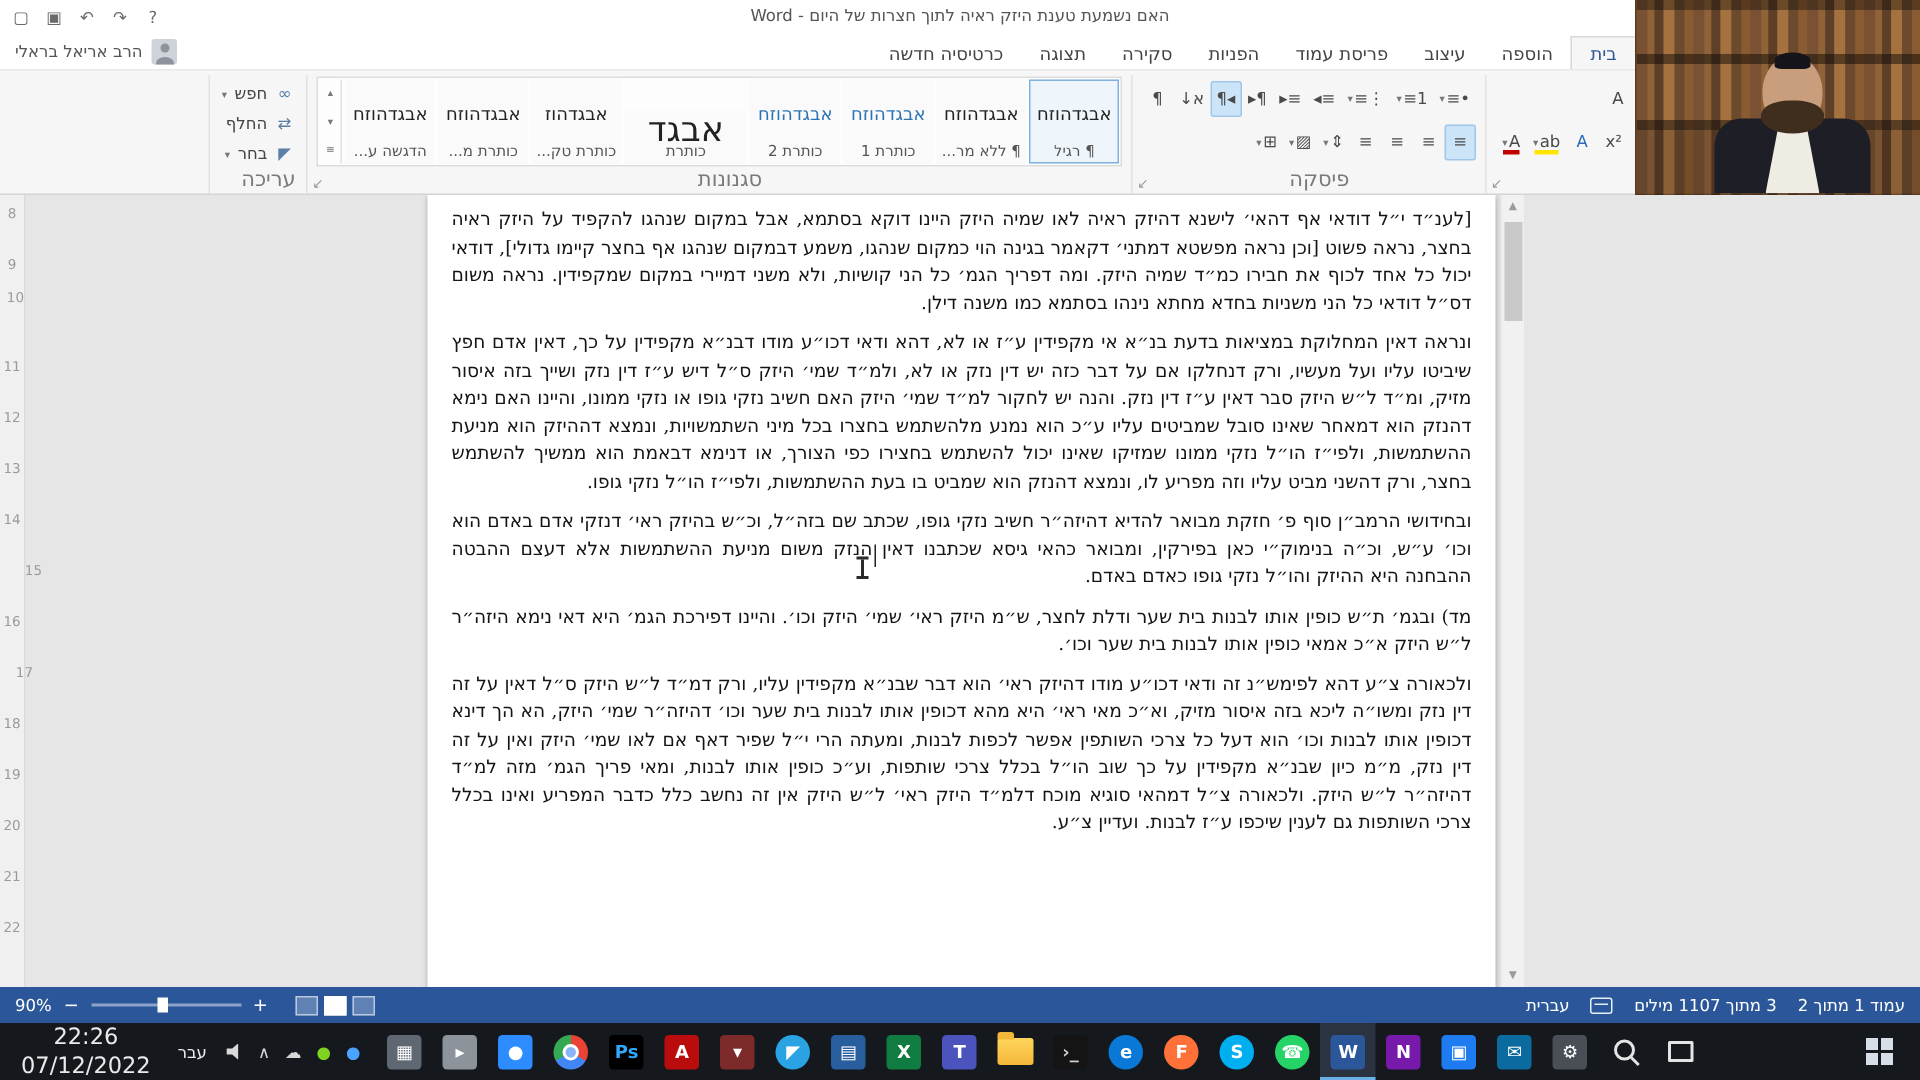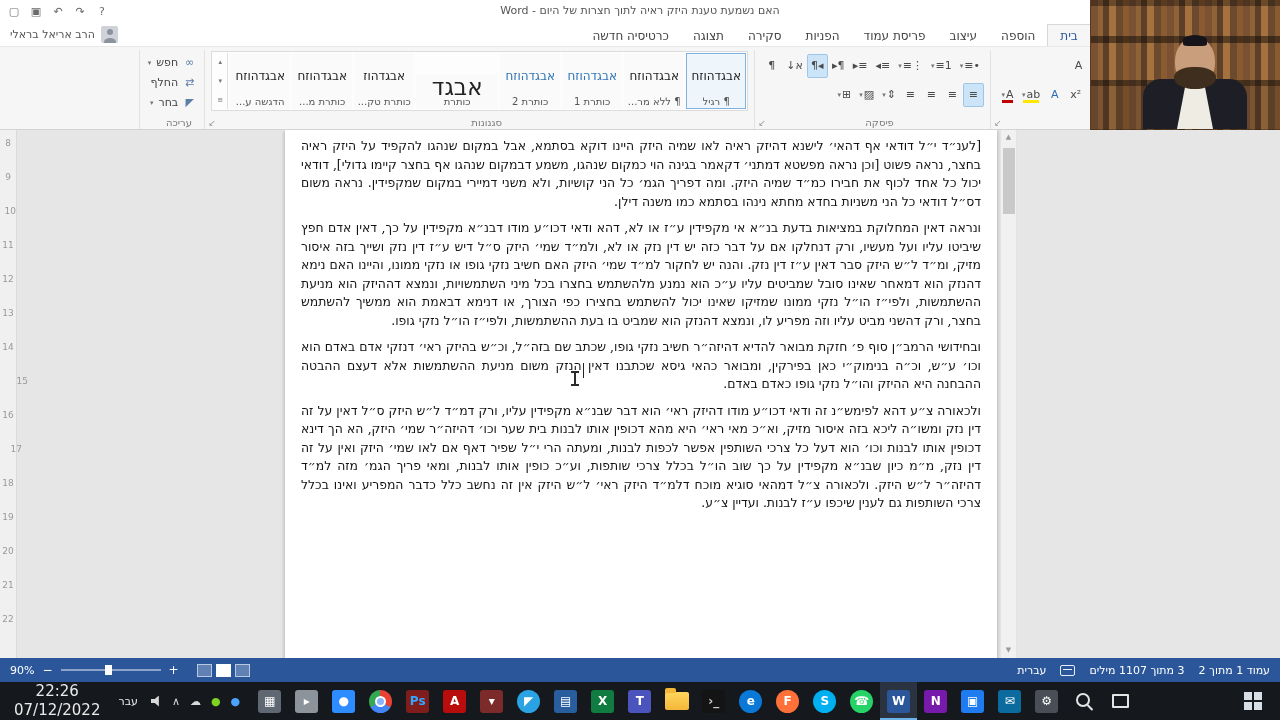--- a/index.html
+++ b/index.html
@@ -19,21 +19,21 @@
   .tab.file { background:#2b579a; color:#fff; padding-top:5px; }
   .tab.active { background:#f6f6f6; border:1px solid #d8d8d8; border-bottom:none; color:#2b579a; }
   .account { position:absolute; left:10px; top:2px; height:20px; display:flex; align-items:center; gap:6px; font-size:11px; color:#555; }
   .avatar { width:17px; height:17px; background:#cfd3d9; border-radius:2px; position:relative; overflow:hidden; }
   .avatar::before { content:''; position:absolute; top:3px; left:5.5px; width:6px; height:6px; border-radius:50%; background:#8d939c; }
   .avatar::after { content:''; position:absolute; bottom:-3px; left:2.5px; width:12px; height:8px; border-radius:50% 50% 0 0; background:#8d939c; }
 
   
   .ribbon { position:absolute; top:46px; left:0; right:0; height:84px; background:#f6f6f6; border-bottom:1px solid #d4d4d4; border-top:1px solid #e8e8e8; display:flex; padding:3px 4px 0 4px; }
   .rgroup { position:relative; height:79px; border-left:1px solid #e2e2e2; padding:1px 6px 16px 6px; }
-  .rgroup-label { position:absolute; bottom:1px; left:14px; right:0; text-align:center; font-size:10px; color:#7a7a7a; }
+  .rgroup-label { position:absolute; bottom:1px; left:14px; right:0; text-align:center; font-size:14px; color:#7a7a7a; }
   .launcher { position:absolute; bottom:1px; left:3px; font-size:9px; color:#9a9a9a; }
   .rrow { display:flex; align-items:center; height:29px; }
   .rbtn { position:relative; min-width:21px; height:24px; padding:0 3px; display:flex; align-items:center; justify-content:center; font-size:11px; color:#4a4a4a; border:1px solid transparent; border-radius:2px; }
   .rbtn.on { background:#cce4f7; border-color:#9fc6e7; }
   .rbtn .dd { font-size:7px; color:#777; margin-right:1px; }
   .rbtn .cbar { position:absolute; bottom:3px; left:4px; right:4px; height:3px; }
   .rbtn.box { background:#fff; border:1px solid #ababab; width:40px; height:20px; border-radius:0; font-size:11px; color:#222; }
 
   
   .styles-wrap { display:flex; gap:2px; height:60px; background:#fdfdfd; border:1px solid #dcdcdc; padding:1px; }
@@ -351,38 +351,39 @@
           </div>
         </div>
       <div class="rgroup-label">עריכה</div>
     </div>
   </div>
 
   <div class="docarea">
     <div class="vruler" id="ruler">
         <div class="rnum" style="top: 8px;">8</div>
         <div class="rnum" style="top: 42px;">9</div>
-        <div class="rnum" style="top: 76px; padding-left: 12px;">10</div>
+        <div class="rnum" style="top: 64px; padding-left: 12px;">10</div>
         <div class="rnum" style="top: 110px;">11</div>
         <div class="rnum" style="top: 144px;">12</div>
         <div class="rnum" style="top: 178px;">13</div>
         <div class="rnum" style="top: 212px;">14</div>
         <div class="rnum" style="top: 246px; padding-left: 28px;">15</div>
         <div class="rnum" style="top: 280px;">16</div>
         <div class="rnum" style="top: 314px; padding-left: 22px;">17</div>
         <div class="rnum" style="top: 348px;">18</div>
         <div class="rnum" style="top: 382px;">19</div>
         <div class="rnum" style="top: 416px;">20</div>
         <div class="rnum" style="top: 450px;">21</div>
         <div class="rnum" style="top: 484px;">22</div>
       </div>
     <div class="page" id="doc">
         <p class="body">[לענ״ד י״ל דודאי אף דהאי׳ לישנא דהיזק ראיה לאו שמיה היזק היינו דוקא בסתמא, אבל במקום שנהגו להקפיד על היזק ראיה בחצר, נראה פשוט [וכן נראה מפשטא דמתני׳ דקאמר בגינה הוי כמקום שנהגו, משמע דבמקום שנהגו אף בחצר קיימו גדולי], דודאי יכול כל אחד לכוף את חבירו כמ״ד שמיה היזק. ומה דפריך הגמ׳ כל הני קושיות, ולא משני דמיירי במקום שמקפידין. נראה משום דס״ל דודאי כל הני משניות בחדא מחתא נינהו בסתמא כמו משנה דילן.</p>
         <p class="body">ונראה דאין המחלוקת במציאות בדעת בנ״א אי מקפידין ע״ז או לא, דהא ודאי דכו״ע מודו דבנ״א מקפידין על כך, דאין אדם חפץ שיביטו עליו ועל מעשיו, ורק דנחלקו אם על דבר כזה יש דין נזק או לא, ולמ״ד שמי׳ היזק ס״ל דיש ע״ז דין נזק ושייך בזה איסור מזיק, ומ״ד ל״ש היזק סבר דאין ע״ז דין נזק. והנה יש לחקור למ״ד שמי׳ היזק האם חשיב נזקי גופו או נזקי ממונו, והיינו האם נימא דהנזק הוא דמאחר שאינו סובל שמביטים עליו ע״כ הוא נמנע מלהשתמש בחצרו בכל מיני השתמשויות, ונמצא דההיזק הוא מניעת ההשתמשות, ולפי״ז הו״ל נזקי ממונו שמזיקו שאינו יכול להשתמש בחצירו כפי הצורך, או דנימא דבאמת הוא ממשיך להשתמש בחצר, ורק דהשני מביט עליו וזה מפריע לו, ונמצא דהנזק הוא שמביט בו בעת ההשתמשות, ולפי״ז הו״ל נזקי גופו.</p>
         <p class="body">ובחידושי הרמב״ן סוף פ׳ חזקת מבואר להדיא דהיזה״ר חשיב נזקי גופו, שכתב שם בזה״ל, וכ״ש בהיזק ראי׳ דנזקי אדם באדם הוא וכו׳ ע״ש, וכ״ה בנימוק״י כאן בפירקין, ומבואר כהאי גיסא שכתבנו דאין הנזק משום מניעת ההשתמשות אלא דעצם ההבטה ההבחנה היא ההיזק והו״ל נזקי גופו כאדם באדם.</p>
+        <p class="body">מד) ובגמ׳ ת״ש כופין אותו לבנות בית שער ודלת לחצר, ש״מ היזק ראי׳ שמי׳ היזק וכו׳. והיינו דפירכת הגמ׳ היא דאי נימא היזה״ר ל״ש היזק א״כ אמאי כופין אותו לבנות בית שער וכו׳.</p>
         <p class="body">ולכאורה צ״ע דהא לפימש״נ זה ודאי דכו״ע מודו דהיזק ראי׳ הוא דבר שבנ״א מקפידין עליו, ורק דמ״ד ל״ש היזק ס״ל דאין על זה דין נזק ומשו״ה ליכא בזה איסור מזיק, וא״כ מאי ראי׳ היא מהא דכופין אותו לבנות בית שער וכו׳ דהיזה״ר שמי׳ היזק, הא הך דינא דכופין אותו לבנות וכו׳ הוא דעל כל צרכי השותפין אפשר לכפות לבנות, ומעתה הרי י״ל שפיר דאף אם לאו שמי׳ היזק ואין על זה דין נזק, מ״מ כיון שבנ״א מקפידין על כך שוב הו״ל בכלל צרכי שותפות, וע״כ כופין אותו לבנות, ומאי פריך הגמ׳ מזה למ״ד דהיזה״ר ל״ש היזק. ולכאורה צ״ל דמהאי סוגיא מוכח דלמ״ד היזק ראי׳ ל״ש היזק אין זה נחשב כלל כדבר המפריע ואינו בכלל צרכי השותפות גם לענין שיכפו ע״ז לבנות. ועדיין צ״ע.</p>
       </div>
     <div class="caret"></div>
     <div class="mouse-ibeam"></div>
     <div class="scrollbar">
       <div class="sb-arrow sb-top">▲</div>
       <div class="sb-thumb"></div>
       <div class="sb-arrow sb-bottom">▼</div>
     </div>
   </div>
@@ -429,21 +430,21 @@
         <div class="tapp">
           <div class="ticon" style="background: rgb(141, 147, 155);">▸</div>
         </div>
         <div class="tapp">
           <div class="ticon" style="background: rgb(45, 140, 255);">●</div>
         </div>
         <div class="tapp">
           <div class="ticon chrome"></div>
         </div>
         <div class="tapp">
-          <div class="ticon" style="background: #7f1d1d; color: rgb(49, 168, 255);">Ps</div>
+          <div class="ticon" style="background: #000000; color: rgb(49, 168, 255);">Ps</div>
         </div>
         <div class="tapp">
           <div class="ticon" style="background: rgb(185, 13, 13);">A</div>
         </div>
         <div class="tapp">
           <div class="ticon" style="background: rgb(124, 42, 42);">▾</div>
         </div>
         <div class="tapp">
           <div class="ticon circ" style="background: rgb(41, 163, 227);">◤</div>
         </div>

